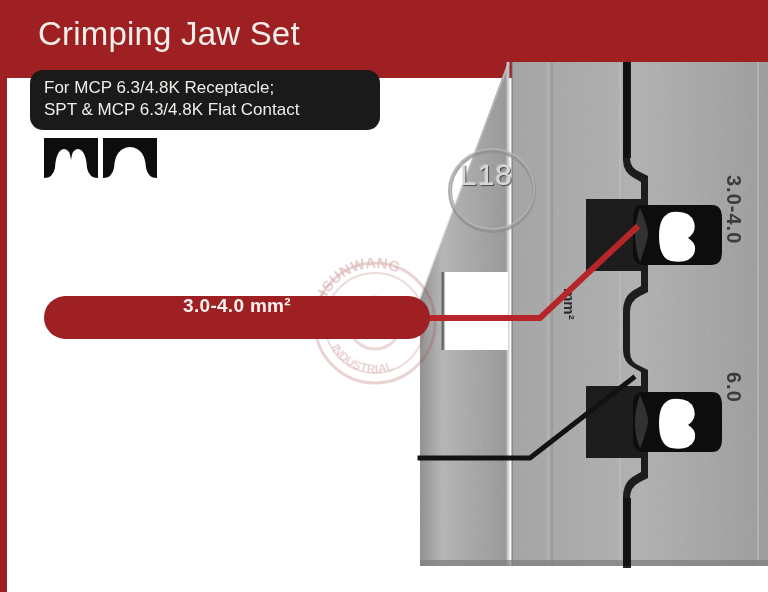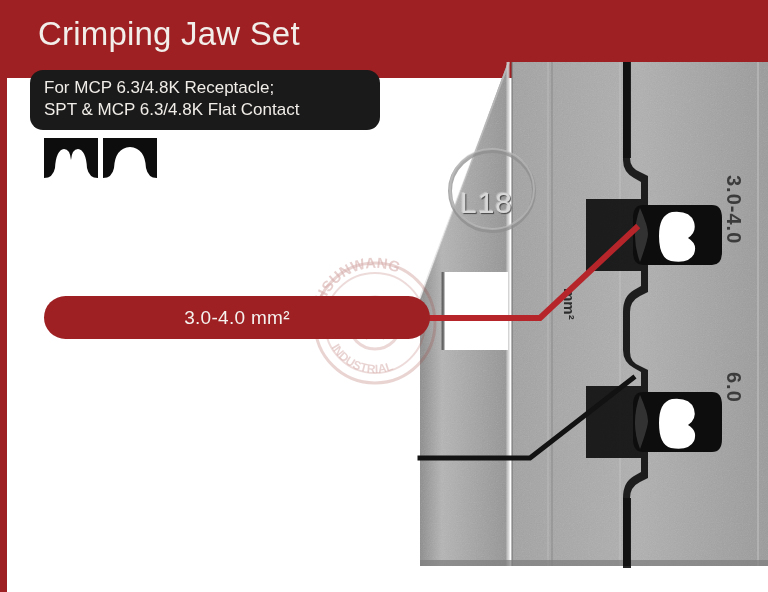--- a/index.html
+++ b/index.html
@@ -117,23 +117,23 @@
     z-index: 20;
     pointer-events: none;
   }
 
   
   .callout {
     position: absolute;
     box-sizing: border-box;
     border-radius: 22px;
     display: flex;
-    align-items: center;
     justify-content: center;
     z-index: 24;
+    font-weight: bold;
   }
   .callout-red {
     left: 44px;
     top: 296px;
     width: 386px;
     height: 43px;
     background: #9e2023;
   }
   .callout-black {
     left: 44px;
@@ -317,21 +317,21 @@
 
       <rect x="443" y="272" width="65" height="78" fill="#ffffff"></rect>
       <rect x="443" y="272" width="65" height="78" fill="#ffffff"></rect>
 
       <path d="M 443,272 L 443,350" stroke="#4a4a4a" stroke-width="3" opacity="0.75"></path>
 
       <path d="M 420,300 L 443,300 L 443,566 L 420,566 Z" fill="#a0a0a0" opacity="0.0"></path>
     </svg>
   </div>
 
-  <div class="stamp-code" style="left:460px; top:158px;margin-top:28px;">L18</div>
+  <div class="stamp-code" style="left:460px; top:158px;">L18</div>
   <svg style="position:absolute;left:447px;top:148px;z-index:13;" width="90" height="86">
     <ellipse cx="45" cy="43" rx="42" ry="40" fill="none" stroke="#8e8e8e" stroke-width="4" opacity="0.75"></ellipse>
     <ellipse cx="45" cy="41" rx="42" ry="40" fill="none" stroke="#c9c9c9" stroke-width="2" opacity="0.5"></ellipse>
   </svg>
 
   <div class="die-label" style="left:745px; top:175px;">3.0-4.0</div>
   <div class="die-label" style="left:745px; top:372px;">6.0</div>
   <div class="unit-label" style="left:578px; top:288px;">mm²</div>
 
   <div class="watermark">

